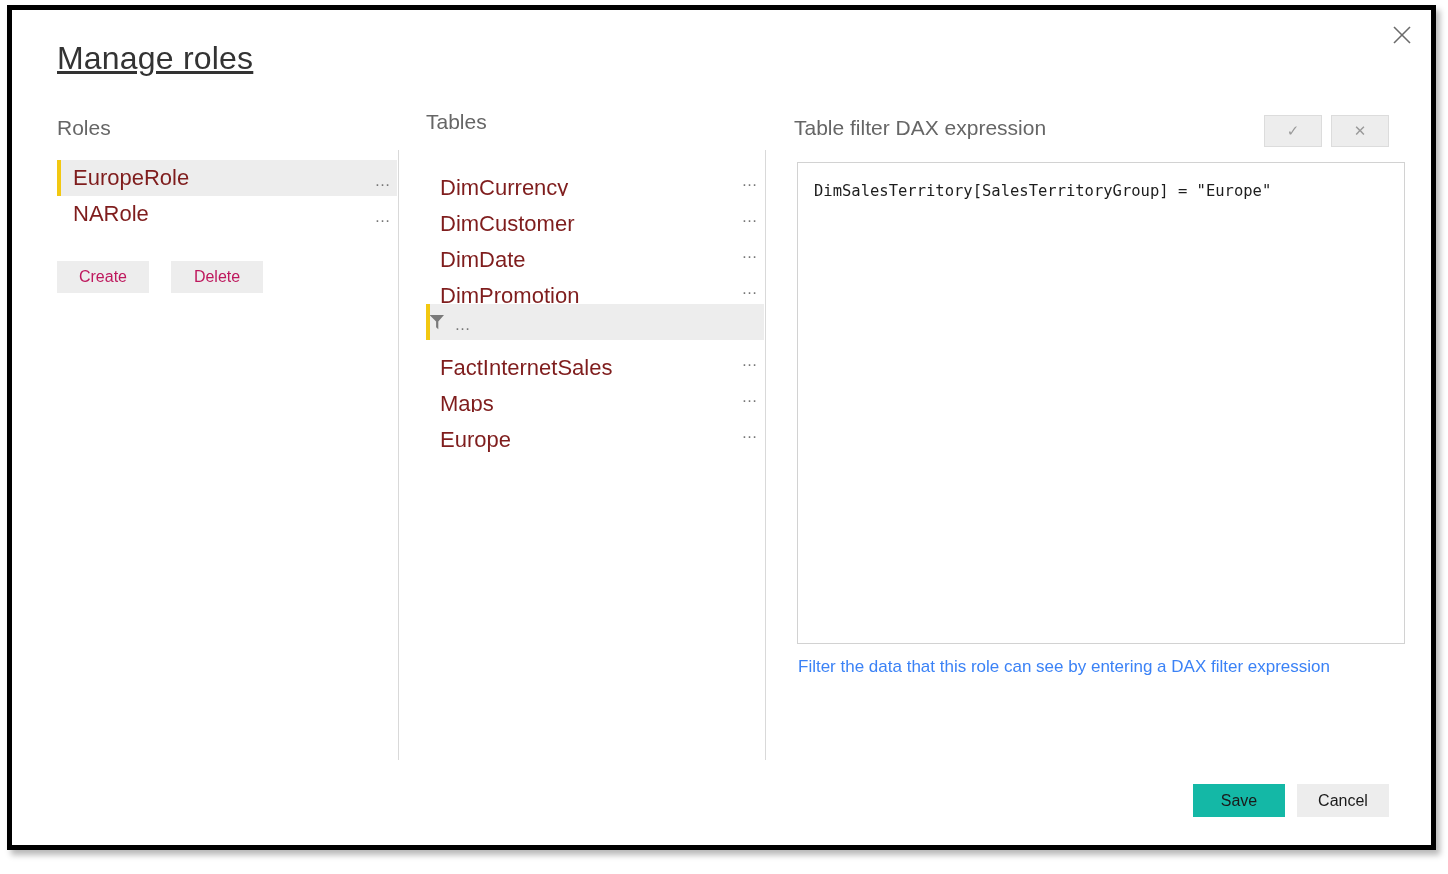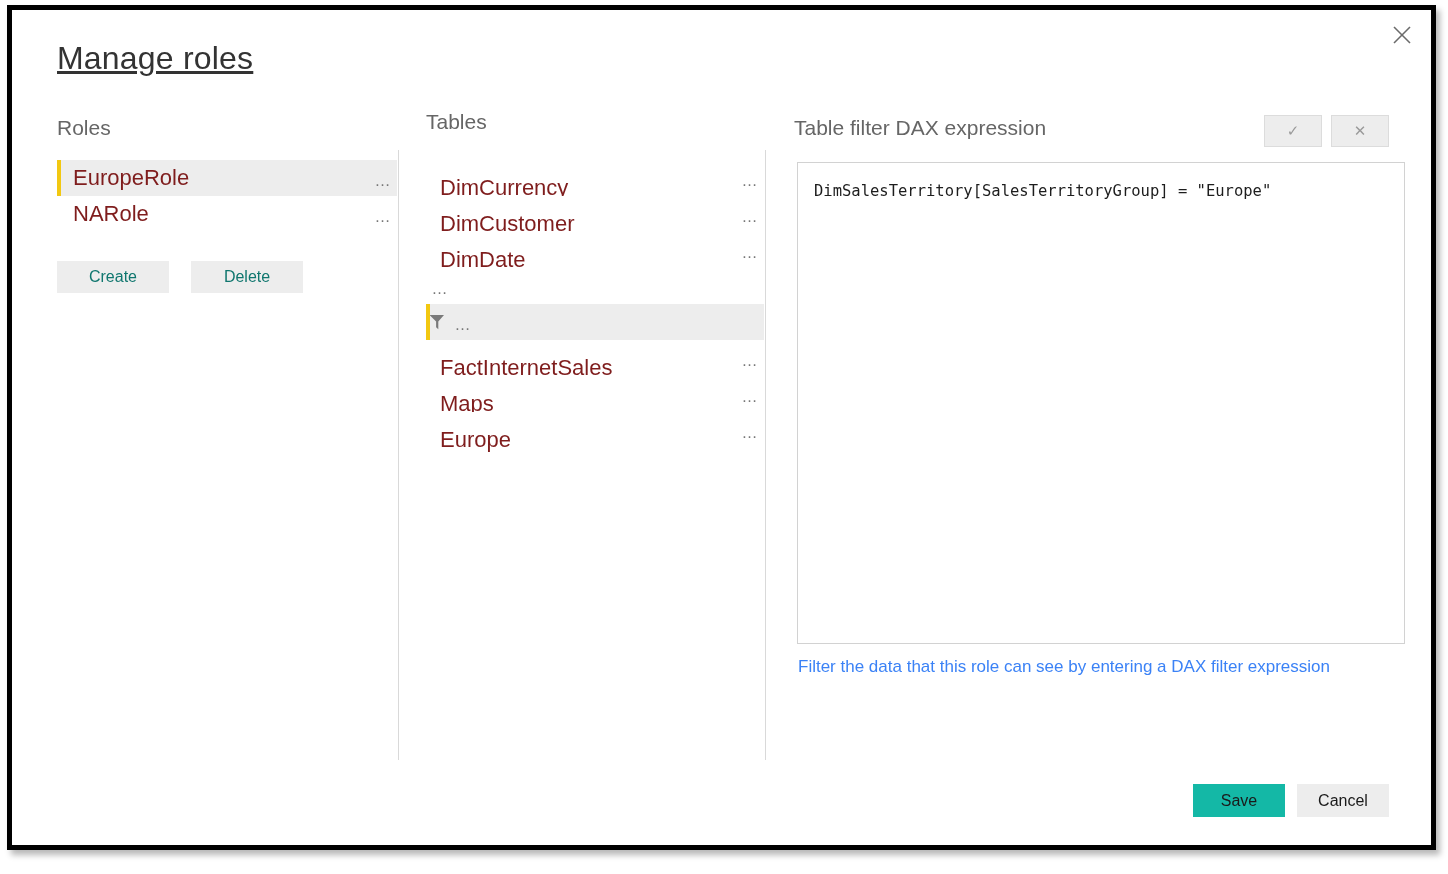--- a/index.html
+++ b/index.html
@@ -155,24 +155,24 @@
   #role-actions {
     position: absolute;
     left: 45px;
     top: 251px;
     display: flex;
     gap: 22px;
   }
   .gray-btn {
     background: #ededed;
     border: 1px solid #ededed;
-    color: #0f766e;
+    color: #be185d;
     font-size: 16px;
     font-family: "Liberation Sans", sans-serif;
-    width: 112px;
+    width: 92px;
     height: 32px;
     cursor: pointer;
     padding: 0;
   }
 
   
   #tables-panel {
     position: absolute;
     left: 414px;
     top: 150px;
@@ -312,20 +312,21 @@
             <span class="row-label">DimCustomer</span>
             <span class="ellipsis-btn">…</span>
           </div>
           <div class="list-row">
             <span class="accent"></span>
             <span class="row-label">DimDate</span>
             <span class="ellipsis-btn">…</span>
           </div>
           <div class="list-row">
             <span class="accent"></span>
+            <span class="row-label">DimPromotion</span>
             <span class="ellipsis-btn">…</span>
           </div>
           <div class="list-row selected">
             <span class="accent"></span>
             <span class="funnel-icon">
               <svg width="20" height="20" viewBox="0 0 20 20" aria-hidden="true">
                 <path d="M2.5 3 L17 3 L11.3 9.6 L11.3 17.2 L9.1 15.2 L9.1 9.6 Z" fill="#7a7a7a"></path>
               </svg>
             </span>
             <span class="ellipsis-btn">…</span>

